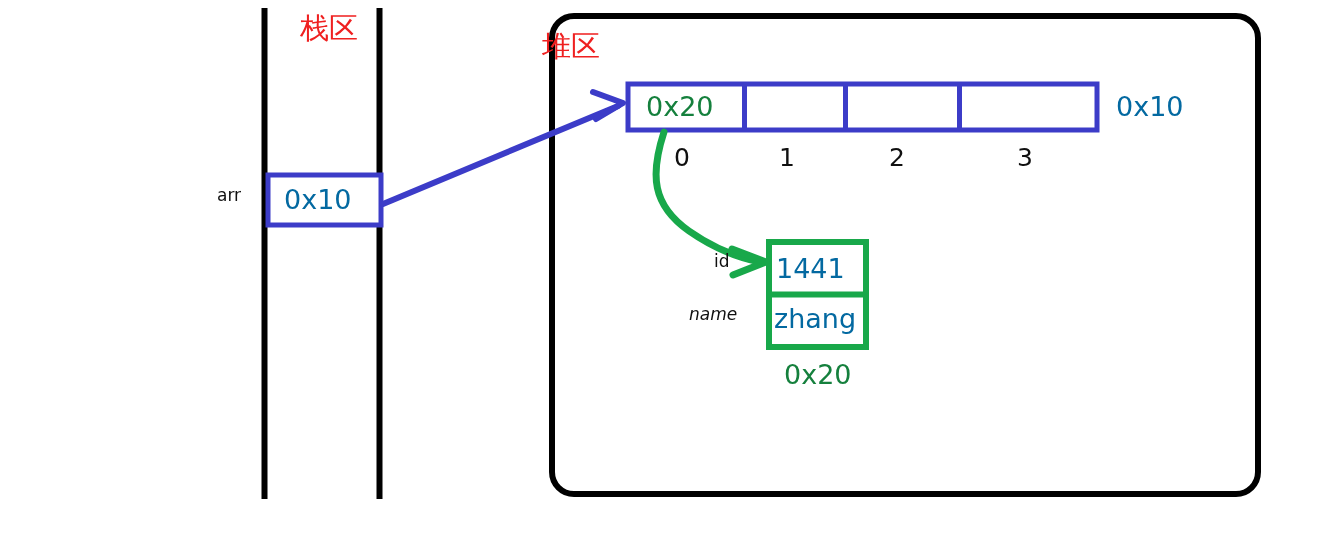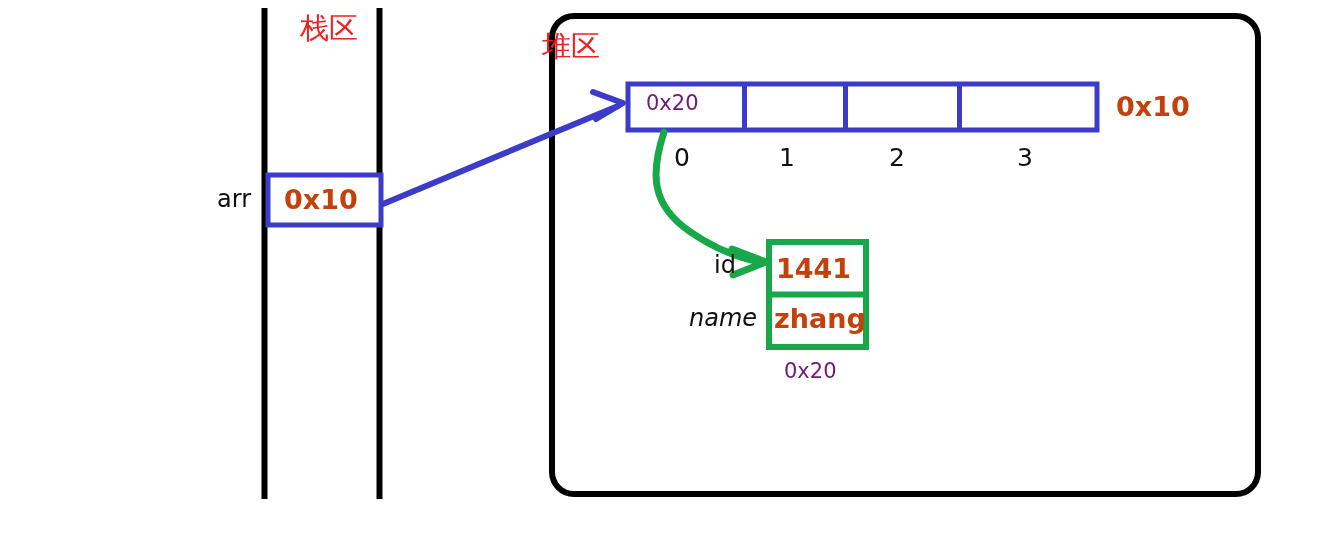--- a/index.html
+++ b/index.html
@@ -31,35 +31,34 @@
     white-space: nowrap;
     line-height: 1;
     font-family: "DejaVu Sans", sans-serif;
   }
   .cjk-red {
     color: #ef2020;
     font-size: 29px;
     font-family: "DejaVu Sans", sans-serif;
   }
   .mono-dark {
-    color: #c2410c;
+    color: #0369a1;
     font-size: 27px;
-    font-weight: bold;
   }
   .mono-green {
-    color: #701a75;
-    font-size: 21px;
+    color: #15803d;
+    font-size: 27px;
   }
   .idx {
     color: #101010;
     font-size: 25px;
   }
   .sidelabel {
     color: #101010;
-    font-size: 24px;
+    font-size: 17px;
   }
 </style>
 </head>
 <body>
 
 <div id="canvas">
 
   <svg class="layer" viewBox="0 0 1325 549">
 
     <line x1="248.5" y1="8" x2="248.5" y2="499" stroke="#000000" stroke-width="6"></line>

